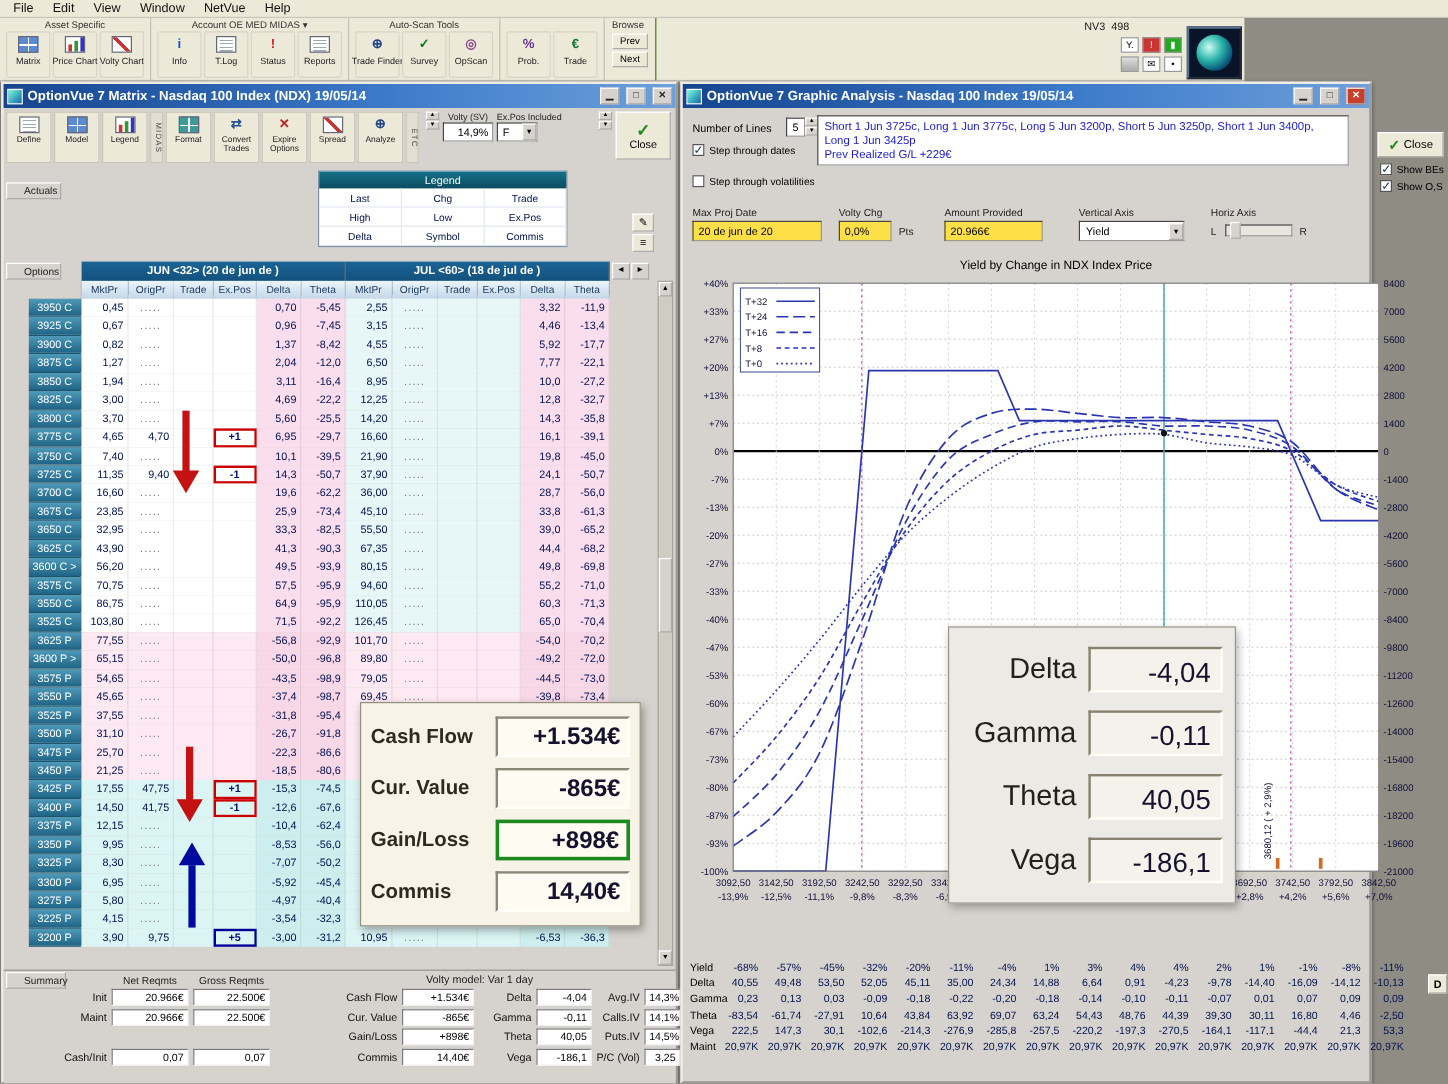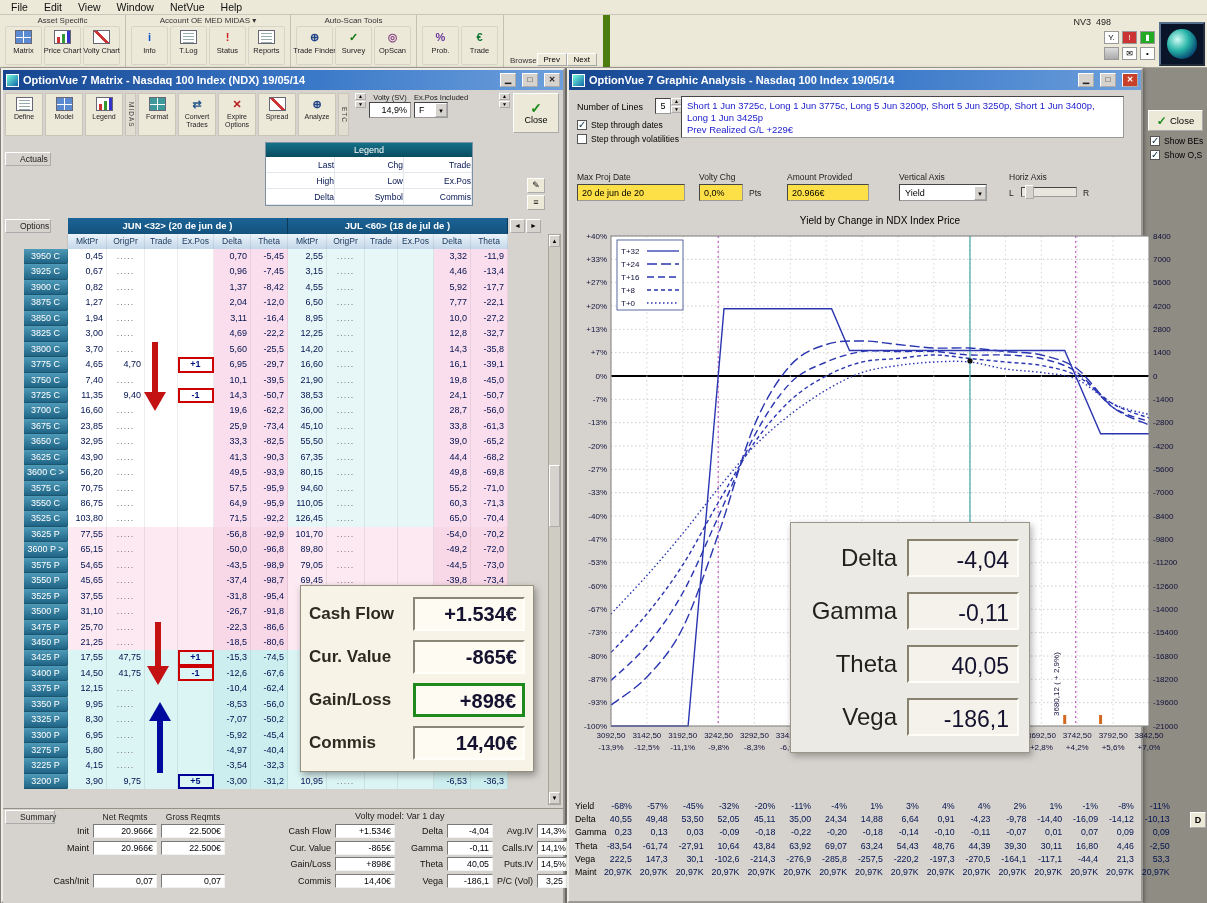--- a/index.html
+++ b/index.html
@@ -1,35 +1,35 @@
 <!DOCTYPE html>
 <html><head>
 <meta charset="utf-8">
 <style>
   *{box-sizing:border-box;margin:0;padding:0}
   html,body{width:1207px;height:903px;overflow:hidden}
   body{font-family:"Liberation Sans",sans-serif;background:#8f8c84;position:relative;font-size:10px;color:#000}
   
   .menubar{position:absolute;left:0;top:0;width:1207px;height:15px;background:#ece9d8;border-bottom:1px solid #c9c5ba;display:flex;align-items:center;padding-left:4px;gap:2px}
   .menu-item{font-size:10.5px;padding:0 7px;color:#111}
-  .toolbar{position:absolute;left:0;top:15px;width:1207px;height:53px;background:#ece9d8;border-bottom:1px solid #a8a499;display:flex}
+  .toolbar{position:absolute;left:0;top:15px;width:1037px;height:53px;background:#ece9d8;border-bottom:1px solid #a8a499;display:flex}
   #tb-groups{display:flex}
   .tb-group{display:flex;flex-direction:column;align-items:center;padding:1px 5px 0 5px;border-right:1px solid #c5c1b5}
   .tb-glabel{height:10px;font-size:8px;color:#333;white-space:nowrap}
   .tb-brow{display:flex;gap:2px}
   .tb-btn{width:37px;height:39px;background:#ece9d8;border:1px solid #d8d4c8;border-radius:2px;display:flex;flex-direction:column;align-items:center;padding-top:3px;cursor:default}
   .tb-blabel{font-size:7.5px;color:#222;white-space:nowrap;margin-top:2px}
   .ico{width:17px;height:14px;border:1px solid #667;background:#fff;font-size:10px;line-height:12px;text-align:center;font-weight:bold}
   .ico-grid{background:#5b8ad0;background-image:linear-gradient(90deg,transparent 7px,#fff 7px,#fff 8px,transparent 8px),linear-gradient(0deg,transparent 5px,#fff 5px,#fff 6px,transparent 6px)}
   .ico-grid2{background:#3e9a9a;background-image:linear-gradient(90deg,transparent 7px,#fff 7px,#fff 8px,transparent 8px),linear-gradient(0deg,transparent 5px,#fff 5px,#fff 6px,transparent 6px)}
   .ico-bars{background-image:linear-gradient(#c33,#c33),linear-gradient(#393,#393),linear-gradient(#33c,#33c);background-size:3px 6px,3px 9px,3px 12px;background-position:2px 100%,7px 100%,12px 100%;background-repeat:no-repeat}
   .ico-wave{background-image:linear-gradient(45deg,transparent 42%,#c33 42%,#c33 58%,transparent 58%)}
   .ico-doc{background-image:repeating-linear-gradient(0deg,#9aa 0,#9aa 1px,transparent 1px,transparent 3px);background-size:11px 10px;background-position:2px 2px;background-repeat:no-repeat}
   .ico-txt{border:none;background:none;font-size:11px;line-height:14px}
-  .tb-browse{display:flex;align-items:flex-end;padding:1px 6px;border-right:7px solid #4d7c0f}
+  .tb-browse{display:flex;flex-direction:column;align-items:flex-start;padding:1px 6px;border-right:1px solid #4d7c0f}
   .bbtn{width:30px;height:13px;background:#ece9d8;border:1px outset #fff;font-size:8px;text-align:center;line-height:11px;margin-top:2px}
   .tb-right{position:absolute;right:2px;top:0;height:52px;display:flex;align-items:center;gap:4px}
   .nv-status{font-size:9px;color:#222;position:absolute;right:96px;top:2px;white-space:nowrap}
   .mini-icons{display:flex;flex-direction:column;gap:3px;margin-top:8px}
   .mini-row{display:flex;gap:3px}
   .mi{width:15px;height:13px;border:1px solid #999;background:#fff;font-size:8px;text-align:center;line-height:12px}
   .mi-red{background:#c33;color:#fff}.mi-green{background:#2a2;color:#fff}.mi-print{background:linear-gradient(#ddd,#aaa)}
   .nv-logo{width:46px;height:44px;background:#0a1428;border:2px outset #56708c;display:flex;align-items:center;justify-content:center;margin-top:6px}
   .nv-sphere{width:30px;height:30px;border-radius:50%;background:radial-gradient(circle at 35% 35%,#cffcf4,#2ab4a8 40%,#064a74 75%,#021c30)}
   
@@ -54,21 +54,21 @@
   .spinarr div{height:7px;background:#d6d3ce;border:1px outset #fff;font-size:5px;line-height:5px;text-align:center}
   .mclose-cluster{position:absolute;right:4px;top:23px;display:flex;gap:3px;align-items:flex-start}
   .mclose{width:46px;height:40px;background:#ece9d8;border:1px outset #fff;display:flex;flex-direction:column;align-items:center;justify-content:center;font-size:9px}
   .chk{color:#1b8a1b;font-size:14px;font-weight:bold;line-height:14px}
   .side-tab{position:absolute;background:#d6d3ce;border:1px outset #fff;font-size:8.5px;text-align:left;color:#222;padding:1px 14px}
   .panel{position:absolute;background:#fff;border:1px solid #7d93a5}
   .panel-hdr{height:14px;background:linear-gradient(180deg,#147188,#0b4c60);color:#fff;font-size:9px;text-align:center;line-height:14px}
   .ndx-grid{display:grid;grid-template-columns:104px 102px;font-size:9.5px;color:#00124f}
   .ndx-grid div{height:16px;line-height:16px;padding:0 6px;border-bottom:1px solid #e2e8ee;border-right:1px solid #e2e8ee;text-align:right}
   .leg-grid{display:grid;grid-template-columns:69px 69px 68px;font-size:8.5px;color:#00124f}
-  .leg-grid div{height:16px;line-height:16px;text-align:right;border-bottom:1px solid #e2e8ee;border-right:1px solid #e2e8ee}
+  .leg-grid div{height:16px;line-height:16px;text-align:center;border-bottom:1px solid #e2e8ee;border-right:1px solid #e2e8ee}
   .tool-mini{position:absolute;width:18px;height:15px;background:#ece9d8;border:1px outset #fff;font-size:9px;text-align:center;line-height:13px}
   .mon{position:absolute;height:28px;background:linear-gradient(180deg,#1a6396,#0f456b);color:#fff;font-weight:bold;font-size:9.5px;text-align:center;line-height:16px;border-right:1px solid #0a3a5a;width:220px}
   .mon-arrow{position:absolute;width:15px;height:14px;background:#d6d3ce;border:1px outset #fff;font-size:7px;text-align:center;line-height:12px}
   #opt-colh{position:absolute;left:21px;top:164px;display:flex;height:15px}
   .colh-cell{background:linear-gradient(180deg,#ecf4fb,#c3d7e9);font-size:8.5px;color:#17365c;text-align:center;line-height:15px;border-right:1px solid #a9bed2}
   .colh-blank{background:#d6d3ce}
   #opt-rows{position:absolute;left:21px;top:179px}
   .mrow{display:flex;height:15.44px;font-size:9px;line-height:15px;color:#00114f}
   .mc{border-right:1px solid rgba(0,0,0,.07);overflow:hidden;white-space:nowrap}
   .wk{width:44px}.wm{width:39px}.wo{width:38px}.wt{width:33px}.we{width:36px}.wd{width:37px}.wh{width:37px}
@@ -100,21 +100,21 @@
   
   .ann{position:absolute;pointer-events:none}
   
   #graph-win{left:567px;top:68px;width:576px;height:835px}
   .nol-label{position:absolute;left:8px;top:32px;font-size:9px}
   .nol-spin{position:absolute;left:86px;top:28px;display:flex}
   .spinval{width:16px;height:16px;background:#fff;border:1px inset #999;font-size:9px;text-align:center;line-height:15px}
   .gcb{position:absolute;font-size:8.5px;display:flex;align-items:center;white-space:nowrap}
   .cb{width:10px;height:10px;background:#fff;border:1px solid #555;display:inline-block;position:relative;margin-right:4px}
   .cb.checked::after{content:"✓";position:absolute;left:0;top:-2px;font-size:10px;color:#134}
-  #cb-dates{left:8px;top:50px}#cb-vol{left:8px;top:64px}
+  #cb-dates{left:8px;top:50px}#cb-vol{left:8px;top:76px}
   #cb-bes{left:581px;top:66px}#cb-os{left:581px;top:80px}
   .strategy-box{position:absolute;left:112px;top:26px;width:443px;height:42px;background:#fff;border:1px inset #999;font-size:9.5px;color:#1a1acc;padding:3px 5px;line-height:12px}
   .gclose{position:absolute;left:579px;top:40px;width:55px;height:21px;background:#ece9d8;border:1px outset #fff;display:flex;align-items:center;justify-content:center;gap:3px;font-size:9.5px}
   .gclose .chk{font-size:12px}
   .f-label{position:absolute;font-size:8.5px;color:#222;top:102px}
   .f-field{position:absolute;top:114px;height:17px;background:#fde047;border:1px inset #999;font-size:9px;padding:3px 4px;white-space:nowrap;overflow:hidden}
   .f-dd{position:absolute;top:114px;height:17px;background:#fff;border:1px inset #999;font-size:9px;display:flex;align-items:center;justify-content:space-between;padding-left:5px}
   .hsl-track{position:absolute;top:117px;width:56px;height:10px;border:1px inset #999;background:#e8e5df}
   .hsl-thumb{position:absolute;left:3px;top:-3px;width:9px;height:14px;background:#d6d3ce;border:1px outset #fff}
   #chart-svg{position:absolute;left:2px;top:140px}
@@ -486,21 +486,21 @@
         <div class="mc wh bg-pk num">-45,0</div>
       </div>
       <div class="mrow">
         <div class="mc wk strike">3725 C</div>
         <div class="mc wm bg-w num">11,35</div>
         <div class="mc wo bg-w num">9,40</div>
         <div class="mc wt bg-w num"></div>
         <div class="mc we bg-w expos box-r">-1</div>
         <div class="mc wd bg-pk num">14,3</div>
         <div class="mc wh bg-pk num">-50,7</div>
-        <div class="mc wm bg-cy num">38,53</div>
+        <div class="mc wm bg-cy num">37,90</div>
         <div class="mc wo bg-cy dots">.....</div>
         <div class="mc wt bg-cy num"></div>
         <div class="mc we bg-cy expos"></div>
         <div class="mc wd bg-pk num">24,1</div>
         <div class="mc wh bg-pk num">-50,7</div>
       </div>
       <div class="mrow">
         <div class="mc wk strike">3700 C</div>
         <div class="mc wm bg-w num">16,60</div>
         <div class="mc wo bg-w dots">.....</div>

